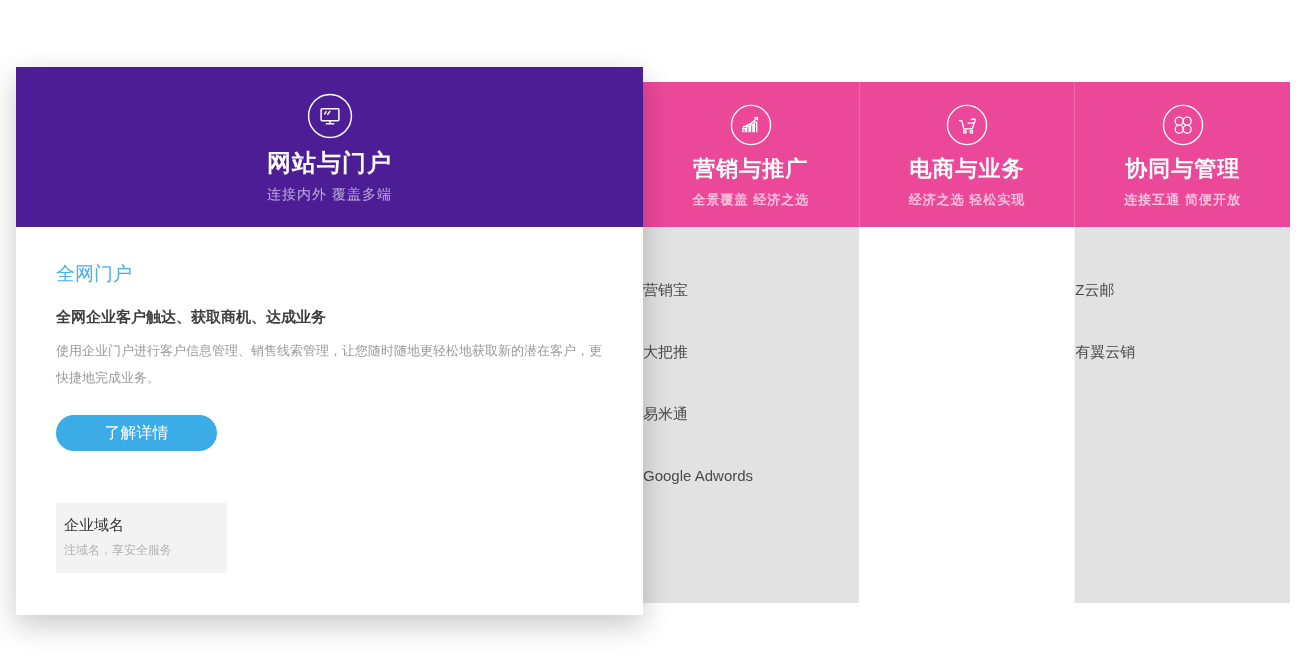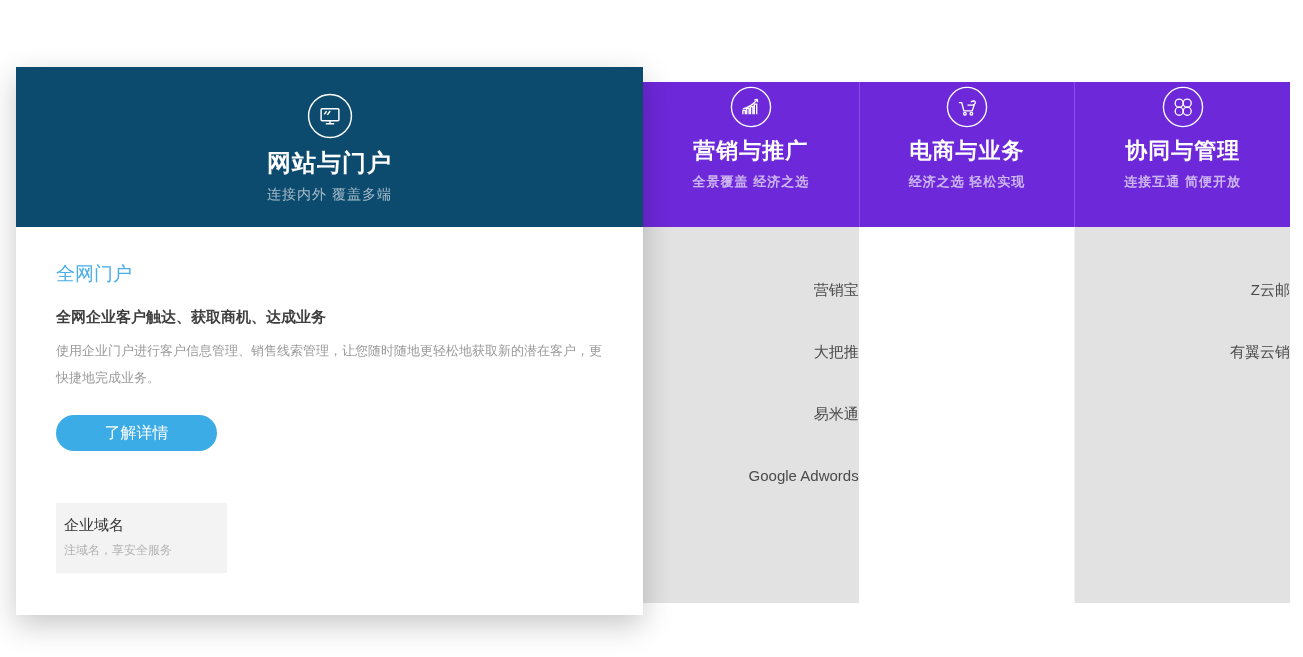--- a/index.html
+++ b/index.html
@@ -10,21 +10,21 @@
   }
   .stage { position: absolute; inset: 0; background: #ffffff; }
 
   
   .card {
     position: absolute; left: 16px; top: 67px; width: 627px; height: 548px;
     background: #ffffff; z-index: 3;
     box-shadow: 0 10px 28px rgba(0,0,0,0.22);
   }
   .card-header {
-    height: 160px; background: #0c4a6e; color: #fff; 
+    height: 160px; background: #4c1d95; color: #fff; 
     display: flex; flex-direction: column; align-items: center; justify-content: flex-start;
     padding-top: 26px; cursor: pointer;
   }
   .icon-circle {
     width: 46px; height: 46px; margin-bottom: 10px;
   }
   .card-title { font-size: 24px; font-weight: bold; letter-spacing: 1px; line-height: 1.2; }
   .card-subtitle { font-size: 14px; color: rgba(255,255,255,0.62); margin-top: 8px; letter-spacing: 1px; }
 
   .card-body { padding: 0 40px; }
@@ -43,30 +43,30 @@
   .sub-product-name { font-size: 15px; color: #333; }
   .sub-product-desc { font-size: 12px; color: #b3b2b2; margin-top: 7px; }
 
   
   .panel {
     position: absolute; left: 643px; top: 82px; width: 647px; height: 521px;
     display: flex; z-index: 1;
   }
   .col { flex: 1; display: flex; flex-direction: column; }
   .col-header {
-    height: 145px; background: #6d28d9; color: #fff; text-align: center;
+    height: 145px; background: #ec4899; color: #fff; text-align: center;
     display: flex; flex-direction: column; align-items: center;
-    padding-top: 4px; cursor: pointer;
+    padding-top: 22px; cursor: pointer;
   }
   .col + .col .col-header { border-left: 1px solid rgba(255,255,255,0.18); }
   .col-header .icon-circle { width: 42px; height: 42px; margin-bottom: 8px; }
   .col-title { font-size: 22px; font-weight: bold; letter-spacing: 1px; }
   .col-subtitle { font-size: 13px; color: rgba(255,255,255,0.66); margin-top: 7px; letter-spacing: 1px; font-weight: bold; }
 
-  .col-body { flex: 1; padding-top: 32px; text-align: right; }
+  .col-body { flex: 1; padding-top: 32px; text-align: left; }
   .col:nth-child(odd) .col-body { background: #e3e2e2; }
   .col:nth-child(even) .col-body { background: #e9e8e8; }
   .col + .col .col-body { border-left: 1px solid #f2f1f1; }
   .col-item {
     height: 62px; line-height: 62px; font-size: 15px; color: #4a4a4a; cursor: pointer;
   }
 
   svg { display: block; }
 </style>
 </head>

